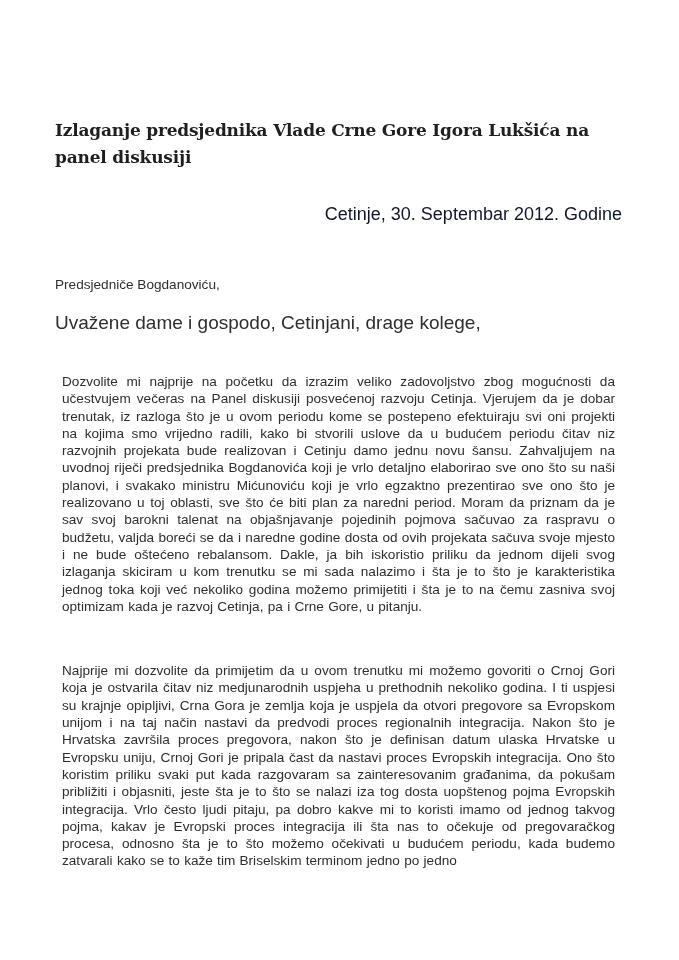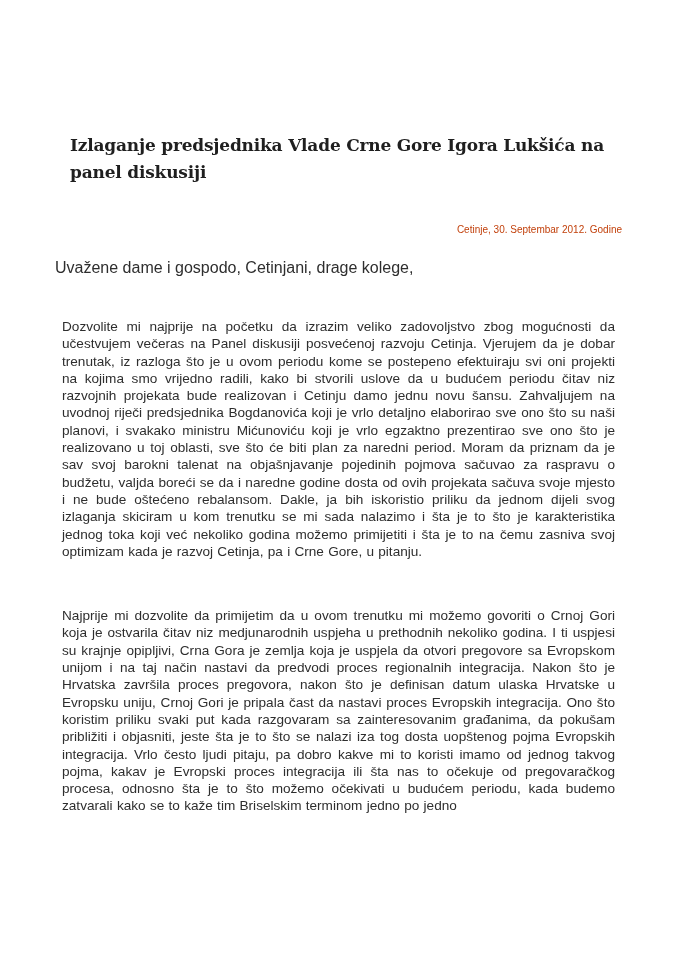--- a/index.html
+++ b/index.html
@@ -12,43 +12,43 @@
     width: 679px;
     height: 960px;
     background: #ffffff;
     box-sizing: border-box;
     padding: 117px 57px 0 55px;
     font-family: "Liberation Sans", sans-serif;
     color: #2e2e2e;
     overflow: hidden;
   }
   .doc-title {
-    margin: 15px;
+    margin: 0;
     font-family: "DejaVu Serif", serif;
     font-weight: 700;
     font-size: 17px;
     line-height: 27px;
     letter-spacing: -0.2px;
     color: #1f1f1f;
   }
   .date-line {
     margin-top: 35px;
-    font-size: 10px;
+    font-size: 18px;
     line-height: 17px;
     text-align: right;
-    color: #c2410c;
+    color: #0f172a;
   }
   .salutation-1 {
     margin: 53px 0 0 0;
     font-size: 13.6px;
     line-height: 17px;
   }
   .salutation-2 {
     margin: 21px 0 0 0;
-    font-size: 16px;
+    font-size: 19px;
     line-height: 17px;
   }
   .body-par {
     margin: 7px;
     font-size: 13.6px;
     line-height: 17.3px;
     text-align: justify;
     word-spacing: 0.5px;
   }
   .par-1 { margin-top: 42px; }
@@ -57,19 +57,20 @@
 </head>
 <body>
 
 <div class="page">
   <h1 class="doc-title">
     <div>Izlaganje predsjednika Vlade Crne Gore Igora Lukšića na panel diskusiji</div>
   </h1>
 
   <div class="date-line">Cetinje, 30. Septembar 2012. Godine</div>
 
+  <p class="salutation-1">Predsjedniče Bogdanoviću,</p>
 
   <p class="salutation-2">Uvažene dame i gospodo, Cetinjani, drage kolege,</p>
 
   <p class="body-par par-1">Dozvolite mi najprije na početku da izrazim veliko zadovoljstvo zbog mogućnosti da učestvujem večeras na Panel diskusiji posvećenoj razvoju Cetinja. Vjerujem da je dobar trenutak, iz razloga što je u ovom periodu kome se postepeno efektuiraju svi oni projekti na kojima smo vrijedno radili, kako bi stvorili uslove da u budućem periodu čitav niz razvojnih projekata bude realizovan i Cetinju damo jednu novu šansu. Zahvaljujem na uvodnoj riječi predsjednika Bogdanovića koji je vrlo detaljno elaborirao sve ono što su naši planovi, i svakako ministru Mićunoviću koji je vrlo egzaktno prezentirao sve ono što je realizovano u toj oblasti, sve što će biti plan za naredni period. Moram da priznam da je sav svoj barokni talenat na objašnjavanje pojedinih pojmova sačuvao za raspravu o budžetu, valjda boreći se da i naredne godine dosta od ovih projekata sačuva svoje mjesto i ne bude oštećeno rebalansom. Dakle, ja bih iskoristio priliku da jednom dijeli svog izlaganja skiciram u kom trenutku se mi sada nalazimo i šta je to što je karakteristika jednog toka koji već nekoliko godina možemo primijetiti i šta je to na čemu zasniva svoj optimizam kada je razvoj Cetinja, pa i Crne Gore, u pitanju.</p>
 
   <p class="body-par par-2">Najprije mi dozvolite da primijetim da u ovom trenutku mi možemo govoriti o Crnoj Gori koja je ostvarila čitav niz medjunarodnih uspjeha u prethodnih nekoliko godina. I ti uspjesi su krajnje opipljivi, Crna Gora je zemlja koja je uspjela da otvori pregovore sa Evropskom unijom i na taj način nastavi da predvodi proces regionalnih integracija. Nakon što je Hrvatska završila proces pregovora, nakon što je definisan datum ulaska Hrvatske u Evropsku uniju, Crnoj Gori je pripala čast da nastavi proces Evropskih integracija. Ono što koristim priliku svaki put kada razgovaram sa zainteresovanim građanima, da pokušam približiti i objasniti, jeste šta je to što se nalazi iza tog dosta uopštenog pojma Evropskih integracija. Vrlo često ljudi pitaju, pa dobro kakve mi to koristi imamo od jednog takvog pojma, kakav je Evropski proces integracija ili šta nas to očekuje od pregovaračkog procesa, odnosno šta je to što možemo očekivati u budućem periodu, kada budemo zatvarali kako se to kaže tim Briselskim terminom jedno po jedno</p>
 </div>
 
 </body></html>

